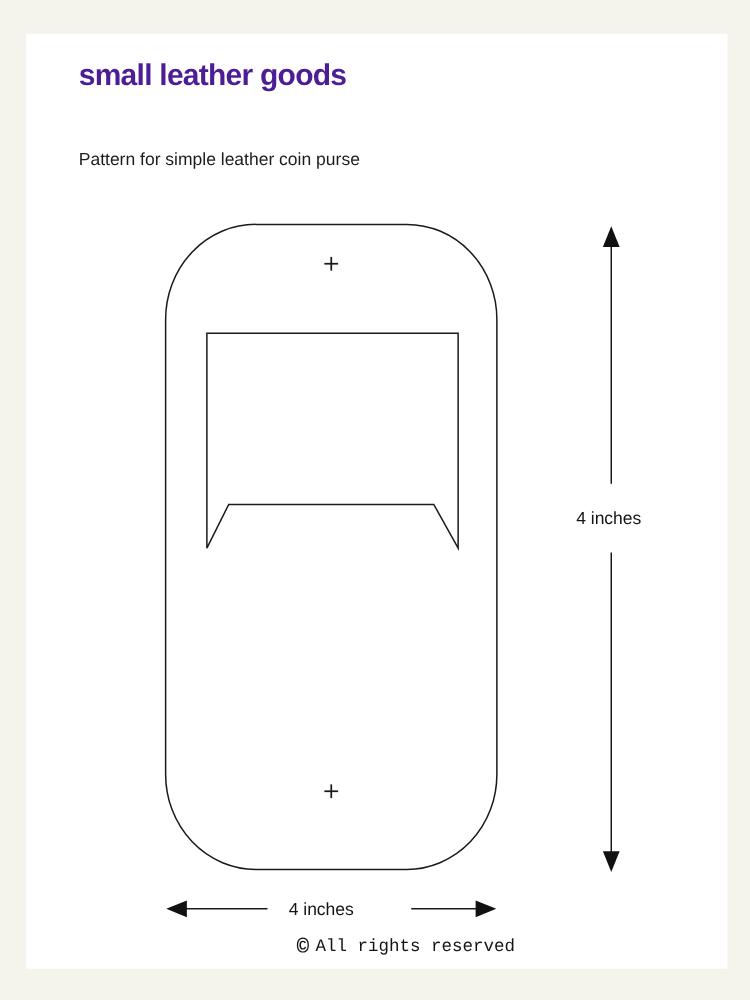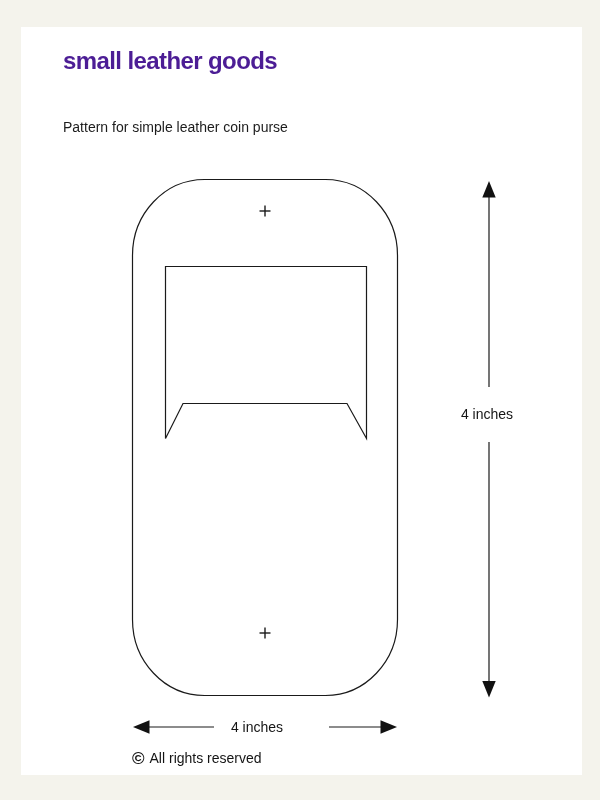--- a/index.html
+++ b/index.html
@@ -47,25 +47,26 @@
     color: #141414;
     text-align: center;
     white-space: nowrap;
   }
   .height-label { left: 447px; top: 406px; width: 80px; }
   .width-label  { left: 217px; top: 719px; width: 80px; }
   .copyright {
     position: absolute;
     left: 132px; top: 748px;
     width: 280px;
-    text-align: left;
+    text-align: right;
     font-size: 14px;
     line-height: 20px;
     color: #141414;
     white-space: nowrap;
+    font-family: Liberation Mono, monospace;
   }
   .copyright .sym {
     font-size: 17px;
     font-weight: 700;
     margin-right: 5px;
     position: relative;
     top: 1px;
   }
 </style>
 </head>

